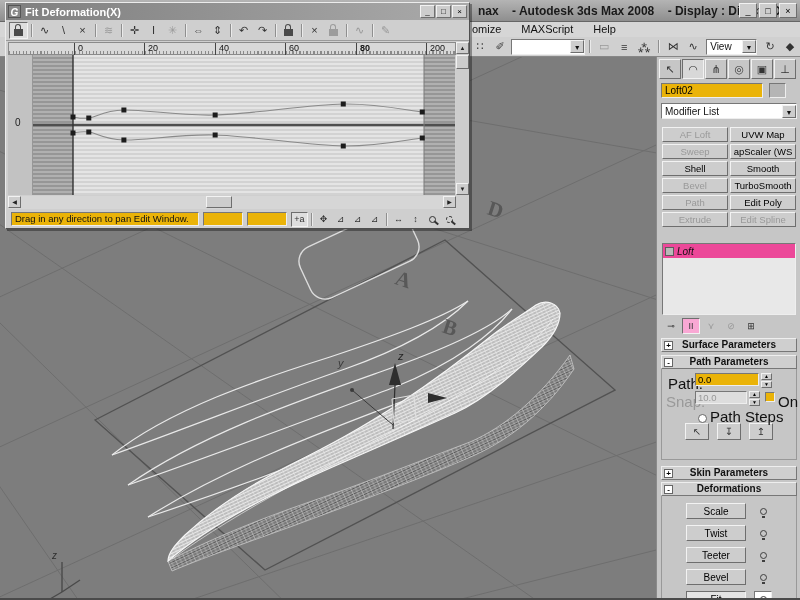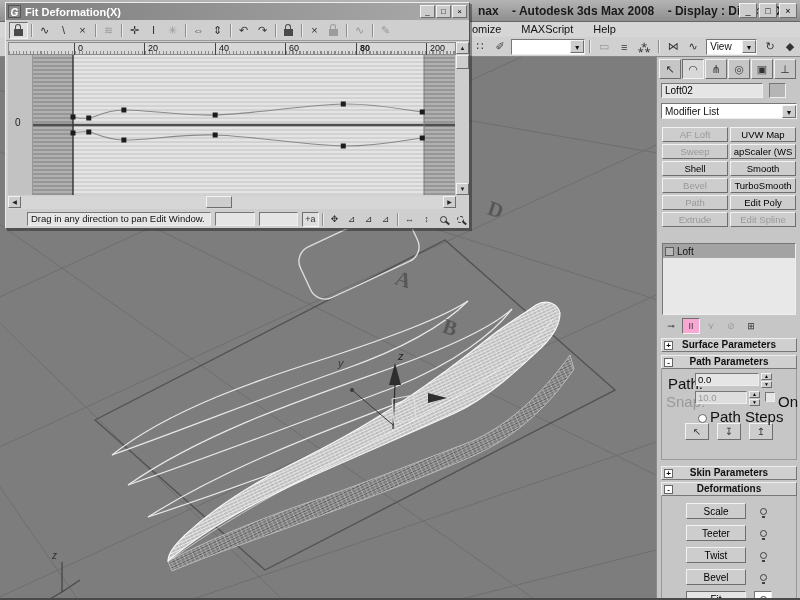--- a/index.html
+++ b/index.html
@@ -32,32 +32,32 @@
   .viewport{position:absolute;left:0;top:57px;width:656px;height:543px;background:#7d7d7d;}
   .vp-svg{position:absolute;inset:0;}
   .bottom-edge{position:absolute;left:0;bottom:0;width:800px;height:2px;background:#4a4a4a;}
   
   .panel{position:absolute;left:656px;top:57px;width:144px;height:543px;background:#c6c6c6;
     border-left:1px solid #8a8a8a;font-size:10px;}
   .tabs{position:absolute;left:2px;top:2px;display:flex;gap:1px;}
   .tab{width:22px;height:20px;background:#c6c6c6;border:1px solid;border-color:#f2f2f2 #6e6e6e #6e6e6e #f2f2f2;
     font-size:11px;color:#333;display:flex;align-items:center;justify-content:center;padding:0;}
   .tab.active{background:#d8d8d8;border-color:#6e6e6e #f2f2f2 #f2f2f2 #6e6e6e;}
-  .sunken{background:#e5e5e5;border:1px solid;border-color:#777 #eee #eee #777;}
+  .sunken{background:#eab308;border:1px solid;border-color:#777 #eee #eee #777;}
   .name-field{position:absolute;left:4px;top:26px;width:102px;height:15px;font-size:10px;padding:1px 3px;}
   .color-swatch{position:absolute;left:112px;top:26px;width:17px;height:15px;background:#b5b5b5;
     border:1px solid;border-color:#777 #eee #eee #777;}
   .modlist{position:absolute;left:4px;top:46px;width:136px;height:16px;}
   .grid{position:absolute;left:5px;top:70px;width:134px;display:grid;grid-template-columns:66px 66px;gap:2px;}
   .mod-btn{height:15px;font-size:9.5px;background:#cdcdcd;border:1px solid;
     border-color:#f2f2f2 #6e6e6e #6e6e6e #f2f2f2;padding:0;overflow:hidden;white-space:nowrap;}
   .stack{position:absolute;left:5px;top:186px;width:134px;height:72px;background:#e8e8e8;
     border:1px solid;border-color:#777 #eee #eee #777;overflow:hidden;}
   .stack-row{height:14px;display:flex;align-items:center;gap:3px;padding:0 2px;font-size:10px;}
-  .stack-row.selected{background:#a3a3a3;}
+  .stack-row.selected{background:#ec4899;font-style:italic;}
   .stack-icon{width:9px;height:9px;background:#b9b9b9;border:1px solid #5d5d5d;flex:none;}
   .stack-tools{position:absolute;left:5px;top:261px;display:flex;gap:2px;align-items:center;}
   .sbt{width:18px;height:16px;background:#c6c6c6;border:none;font-size:9px;color:#333;padding:0;}
   .sbt.pressed{background:#f9a8d4;border:1px solid;border-color:#6e6e6e #f2f2f2 #f2f2f2 #6e6e6e;}
   .rollout-hdr{position:absolute;left:4px;width:136px;height:14px;background:#cfcfcf;
     border:1px solid;border-color:#eee #777 #777 #eee;font-weight:bold;font-size:10px;text-align:center;line-height:12px;}
   .toggle-box{position:absolute;left:2px;top:2px;width:9px;height:9px;background:#fff;border:1px solid #666;
     font-size:8px;line-height:7px;text-align:center;font-weight:bold;padding:0;}
   .rollout-body{position:absolute;left:4px;width:136px;background:#c6c6c6;border:1px solid #999;border-top:none;}
   .prow{position:relative;height:18px;}
@@ -116,21 +116,21 @@
     background:repeating-linear-gradient(180deg,#e4e4e4 0 2px,#d2d2d2 2px 4px);}
   .hatch{position:absolute;top:0;bottom:0;background:repeating-linear-gradient(180deg,#b0b0b0 0 2px,#969696 2px 4px);}
   .hatch.left{left:0;width:40px;}
   .hatch.right{left:391px;right:0;}
   .curve-svg{position:absolute;inset:0;}
   .vscroll{position:absolute;left:450px;top:39px;width:13px;height:153px;background:#cdcdcd;}
   .hscroll{position:absolute;left:2px;top:193px;width:448px;height:13px;background:#d6d6d6;}
   .sb{position:absolute;background:#cdcdcd;border:1px solid;border-color:#f2f2f2 #6e6e6e #6e6e6e #f2f2f2;
     font-size:6px;line-height:10px;text-align:center;padding:0;color:#222;}
   .dlg-status{position:absolute;left:2px;top:207px;width:461px;height:18px;display:flex;align-items:center;gap:4px;padding-left:3px;}
-  .msg{width:188px;height:14px;font-size:9.5px;line-height:12px;padding:0 3px;white-space:nowrap;overflow:hidden;margin-left:16px;}
+  .msg{width:188px;height:14px;font-size:9.5px;line-height:12px;padding:0 3px;white-space:nowrap;overflow:hidden;}
   .fld{width:40px;height:14px;}
   .status-tools{display:flex;align-items:center;}
   .status-tools .tool{width:17px;height:15px;font-size:9px;}
 </style>
 </head>
 <body>
 
 <div class="screen">
 
   <div class="main-titlebar">
@@ -377,27 +377,27 @@
       <span>Deformations</span>
     </div>
     <div class="rollout-body def-rows" style="top:439px">
         <div class="def-row">
         <button class="def-btn">Scale</button>
         <button class="bulb-btn">
           <span class="bulb"></span>
         </button>
       </div>
         <div class="def-row">
-        <button class="def-btn">Teeter</button>
+        <button class="def-btn">Twist</button>
         <button class="bulb-btn">
           <span class="bulb"></span>
         </button>
       </div>
         <div class="def-row">
-        <button class="def-btn">Twist</button>
+        <button class="def-btn">Teeter</button>
         <button class="bulb-btn">
           <span class="bulb"></span>
         </button>
       </div>
         <div class="def-row">
         <button class="def-btn">Bevel</button>
         <button class="bulb-btn">
           <span class="bulb"></span>
         </button>
       </div>

